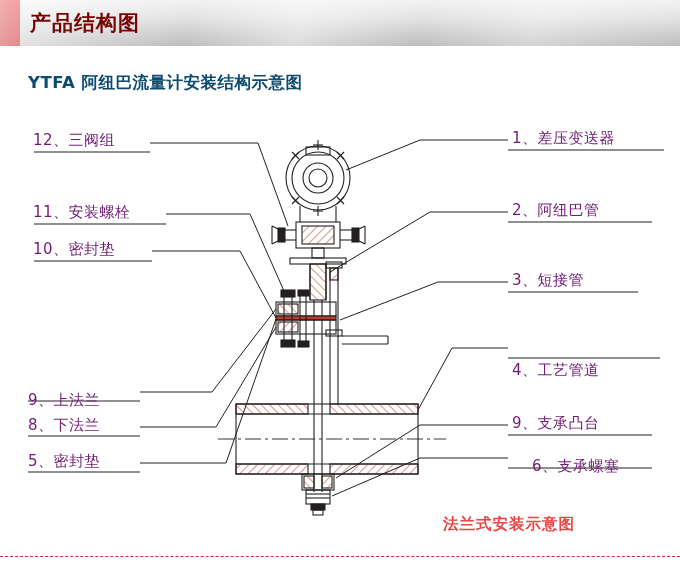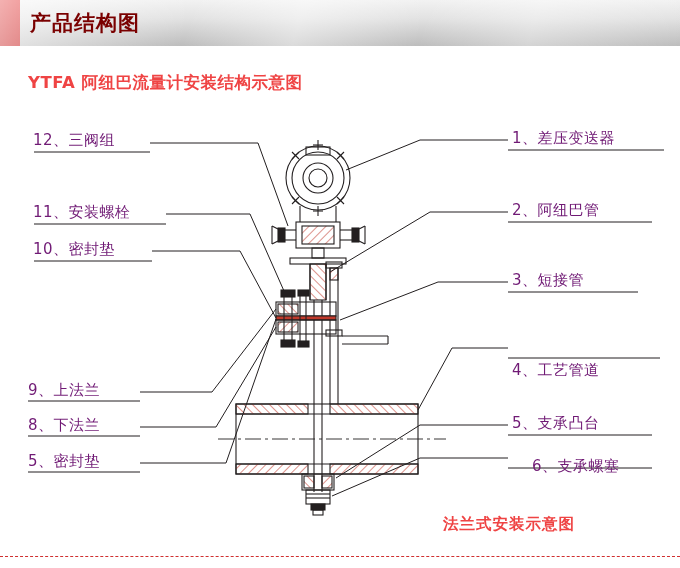--- a/index.html
+++ b/index.html
@@ -29,21 +29,21 @@
   }
   .banner .title {
     position:absolute; left:30px; top:9px;
     font-size:21px; font-weight:bold; color:#7a0000;
     letter-spacing:1px;
     font-family:"DejaVu Sans", sans-serif;
   }
   
   .subtitle {
     position:absolute; left:28px; top:72px;
-    font-size:16.5px; font-weight:bold; color:#ef4444;
+    font-size:16.5px; font-weight:bold; color:#0c4a6e;
     font-family:"DejaVu Sans", sans-serif;
     letter-spacing:.5px;
   }
   .footer-caption {
     position:absolute; left:443px; top:514px;
     font-size:15.5px; font-weight:bold; color:#ef4444;
     font-family:"DejaVu Sans", sans-serif;
     letter-spacing:1px;
   }
   
@@ -245,25 +245,25 @@
     <line x1="508" y1="435" x2="652" y2="435"></line>
 
     <path d="M508 458 L420 458 L332 496"></path>
     <line x1="508" y1="468" x2="652" y2="468"></line>
   </g>
 </svg>
 
 <div class="label" style="left:33px; top:131px;">12、三阀组</div>
 <div class="label" style="left:33px; top:203px;">11、安装螺栓</div>
 <div class="label" style="left:33px; top:240px;">10、密封垫</div>
-<div class="label" style="left:28px; top:381px;">9、上法兰</div>
+<div class="label" style="left:28px; top:391px;">9、上法兰</div>
 <div class="label" style="left:28px; top:416px;">8、下法兰</div>
 <div class="label" style="left:28px; top:452px;">5、密封垫</div>
 
 <div class="label" style="left:512px; top:129px;">1、差压变送器</div>
 <div class="label" style="left:512px; top:201px;">2、阿纽巴管</div>
 <div class="label" style="left:512px; top:271px;">3、短接管</div>
 <div class="label" style="left:512px; top:337px;margin-top:24px;">4、工艺管道</div>
-<div class="label" style="left:512px; top:414px;">5、支承凸台</div>
+<div class="label" style="left:512px; top:414px;">9、支承凸台</div>
 <div class="label" style="left:512px; top:457px;margin-left:20px;">6、支承螺塞</div>
 
 <div class="footer-caption">法兰式安装示意图</div>
 <div class="bottom-dash"></div>
 
 </body></html>

